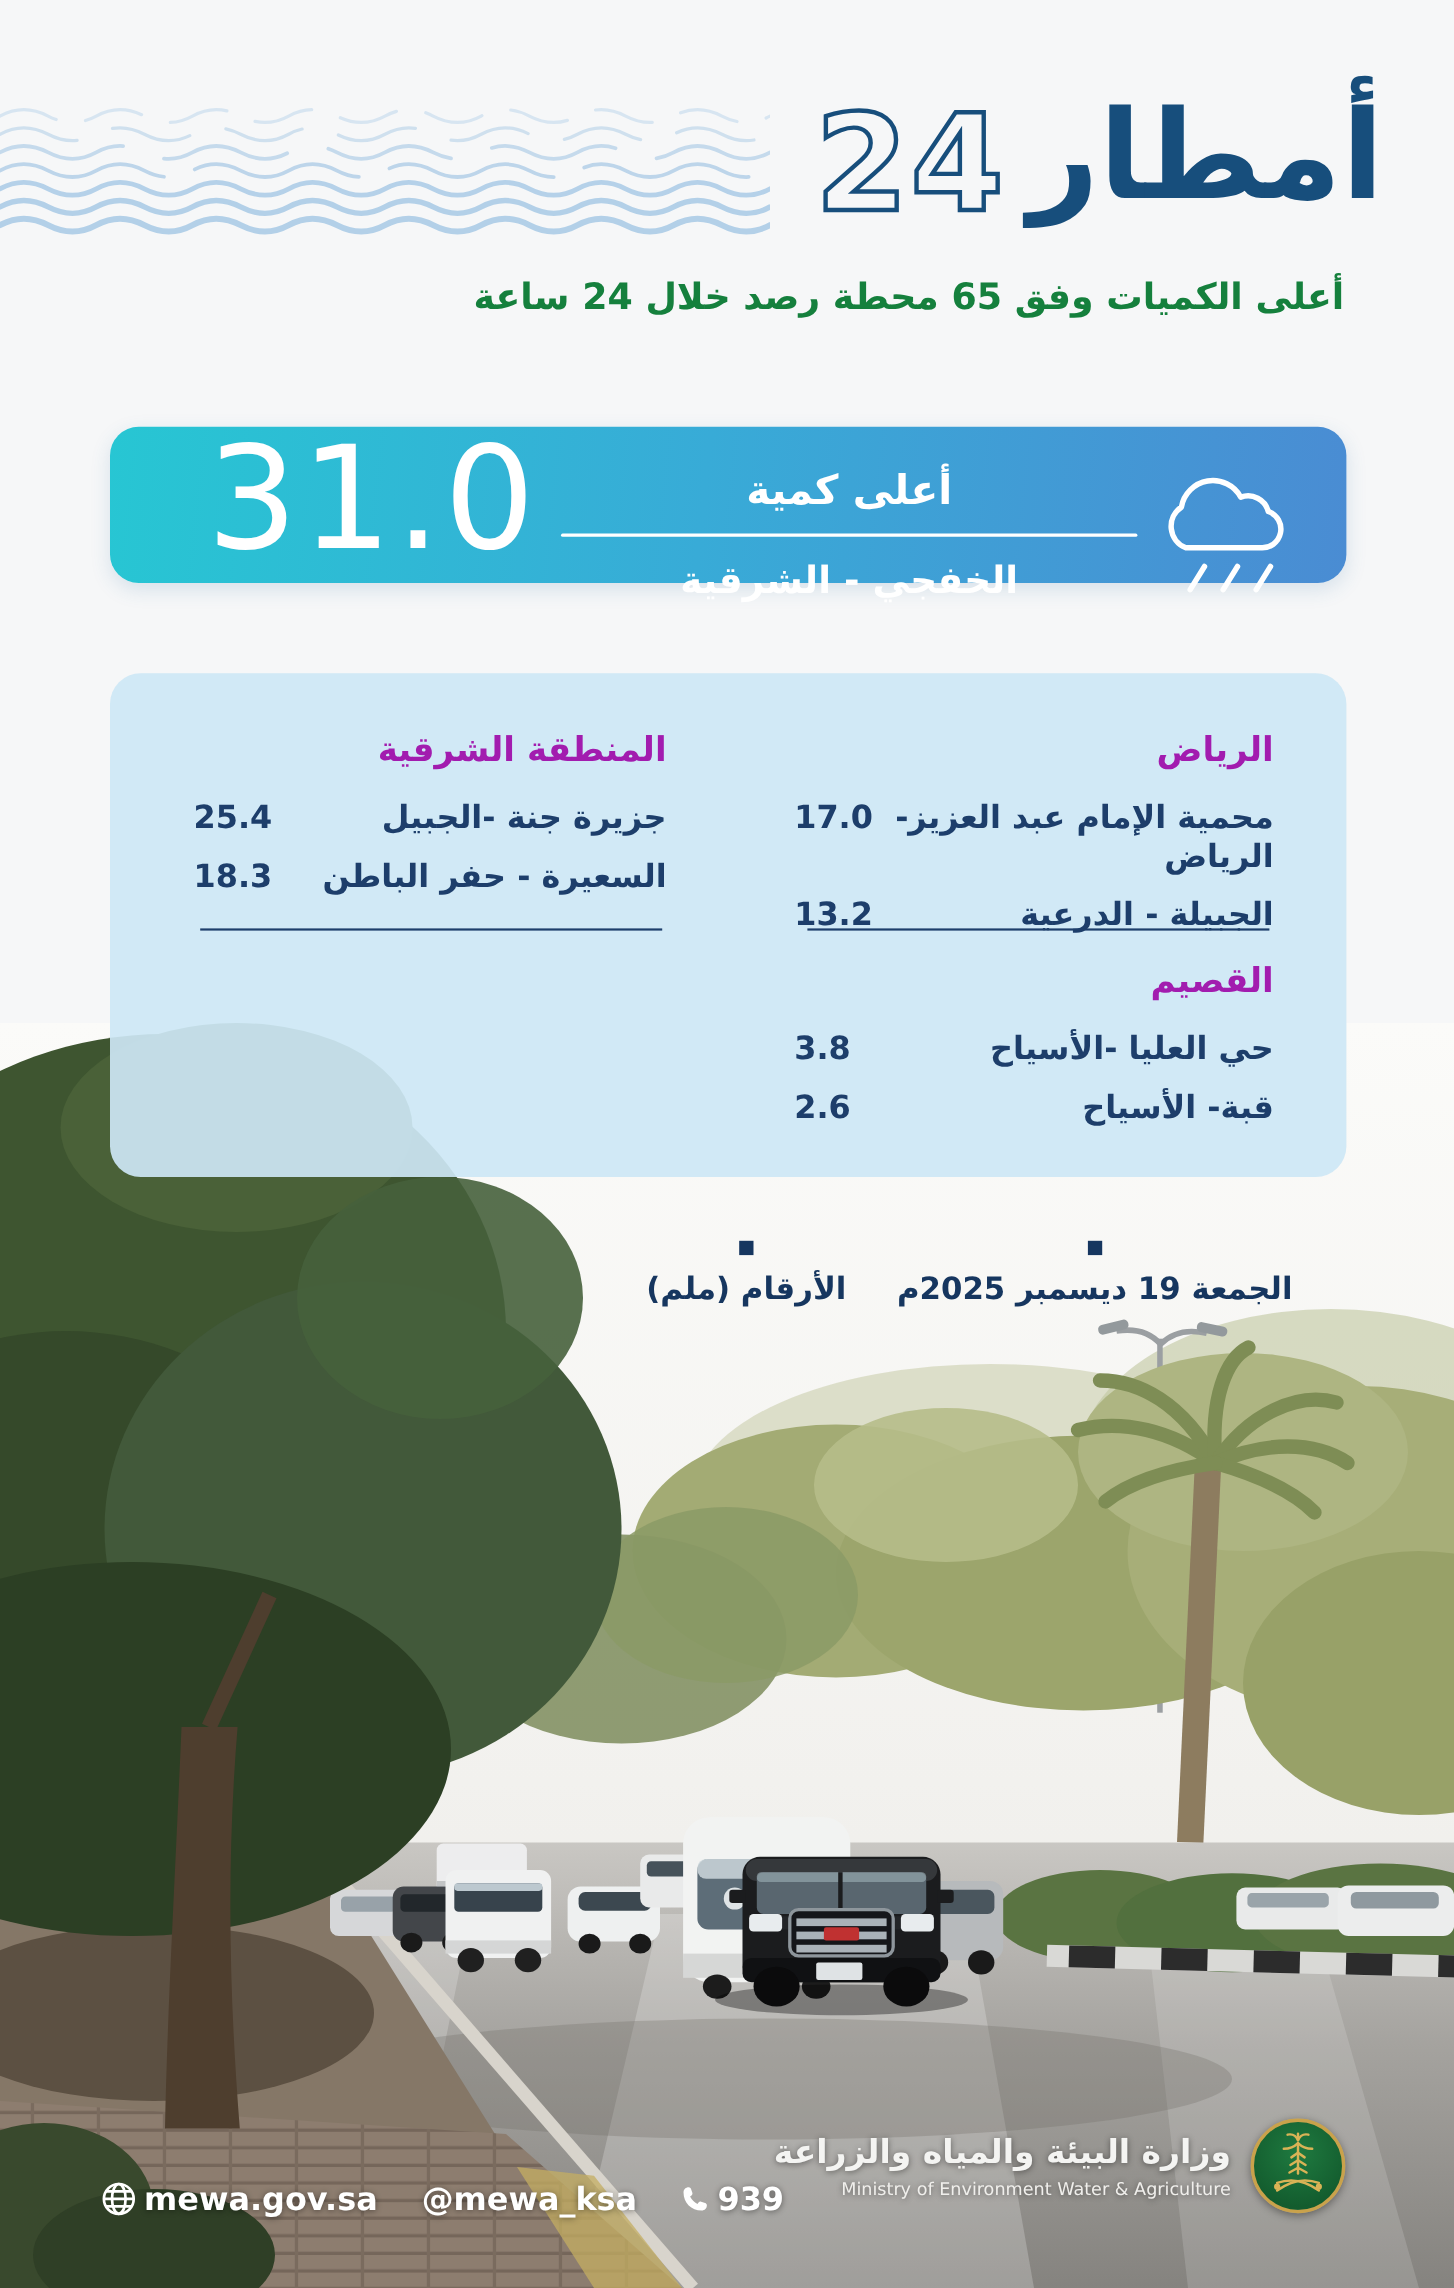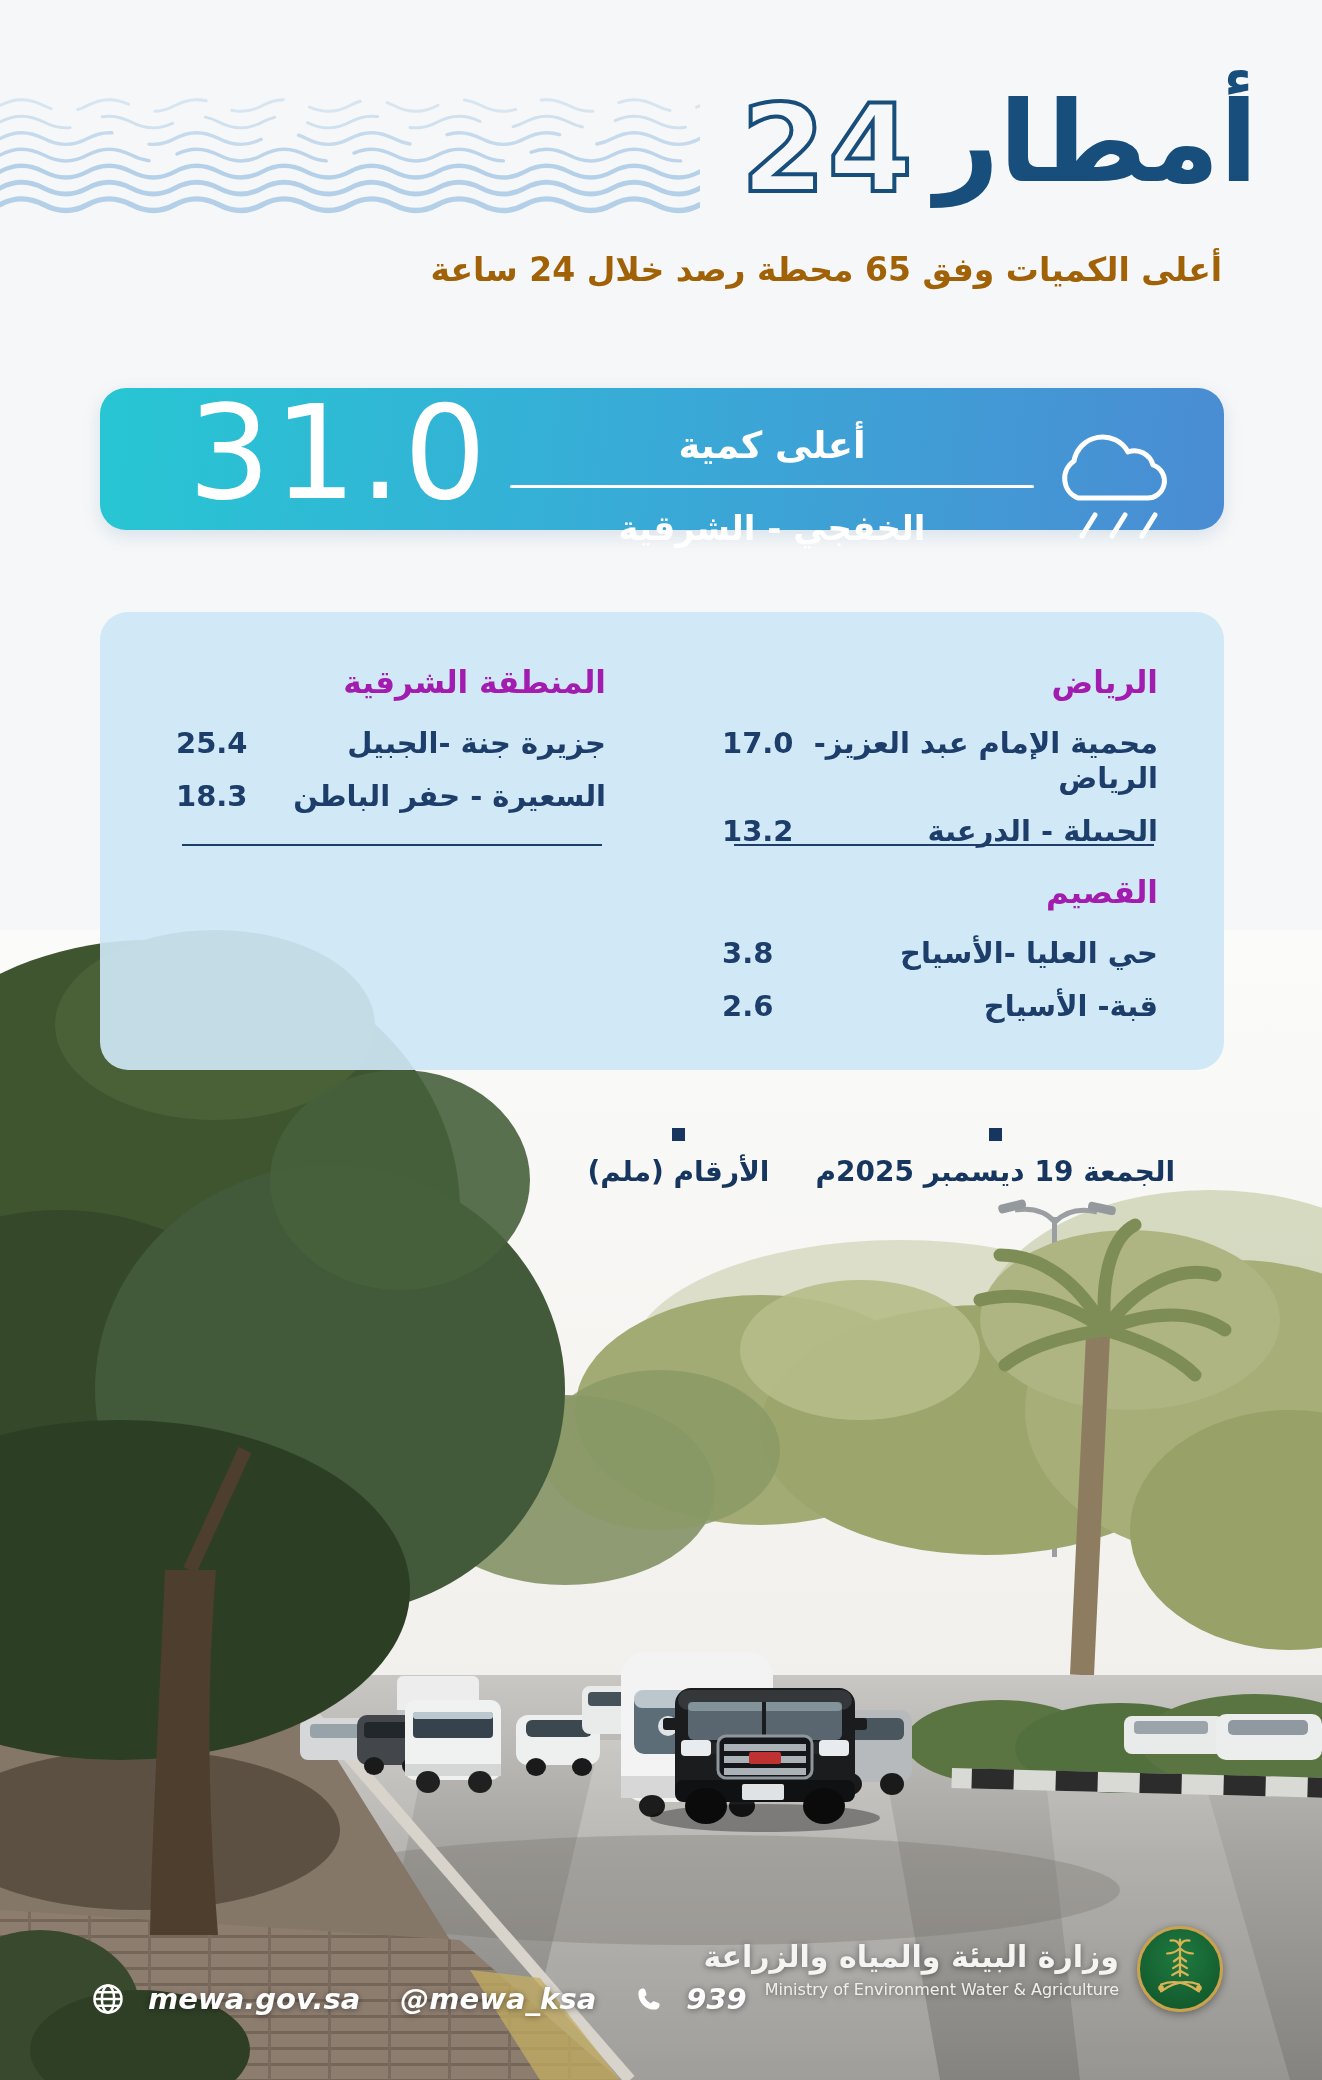--- a/index.html
+++ b/index.html
@@ -8,21 +8,21 @@
     background:#f6f7f8;
     font-family:"DejaVu Sans","Liberation Sans",sans-serif;
   }
   
   .waves{position:absolute;left:0;top:92px;z-index:2;}
   .brand{position:absolute;top:84px;right:64px;display:flex;gap:20px;align-items:flex-start;z-index:2;}
   .brand-num{font-size:122px;line-height:1;font-weight:800;color:transparent;
     -webkit-text-stroke:4px #174e7c;letter-spacing:2px;margin-top:4px;}
   .brand-word{font-size:112px;line-height:1.05;font-weight:800;color:#174e7c;}
   .subtitle{position:absolute;top:250px;right:100px;direction:rtl;z-index:2;
-    font-size:33px;font-weight:700;color:#a16207;}
+    font-size:33px;font-weight:700;color:#15803d;}
   
   .hero{position:absolute;left:100px;top:388px;width:1124px;height:142px;border-radius:26px;z-index:3;
     background:linear-gradient(96deg,#27c6d3 0%,#38abd7 48%,#4a8cd3 100%);
     box-shadow:0 6px 18px rgba(40,110,160,.15);}
   .hero-value{position:absolute;left:88px;top:50%;transform:translateY(-54%);
     color:#fff;font-size:130px;font-weight:400;letter-spacing:3px;direction:ltr;}
   .hero-mid{position:absolute;left:410px;top:36px;width:524px;text-align:center;color:#fff;direction:rtl;}
   .hero-label{font-size:37px;font-weight:800;}
   .hero-line{height:3px;background:#fff;border-radius:2px;margin:18px 0 20px 0;}
   .hero-station{font-size:34px;font-weight:700;}
@@ -46,21 +46,21 @@
   
   .foot-right{position:absolute;right:99px;top:1926px;display:flex;align-items:center;gap:18px;z-index:5;direction:rtl;}
   .emblem{width:80px;height:80px;border-radius:50%;border:3px solid #c9a24b;flex:0 0 auto;
     background:radial-gradient(circle at 50% 35%,#1f7a40,#135c2e 75%);display:flex;align-items:center;justify-content:center;
     box-shadow:0 2px 8px rgba(0,0,0,.4);}
   .ministry-txt{text-align:right;direction:rtl;color:#f4f4f2;text-shadow:0 1px 6px rgba(0,0,0,.45);}
   .ministry-ar{font-size:30px;font-weight:700;letter-spacing:.5px;}
   .ministry-en{font-size:16px;font-weight:400;direction:ltr;margin-top:6px;color:#f0efec;}
   .foot-left{position:absolute;left:92px;top:1982px;display:flex;align-items:center;gap:40px;z-index:5;
     color:#fff;font-size:29px;font-weight:600;text-shadow:0 1px 6px rgba(0,0,0,.45);}
-  .foot-item{display:flex;align-items:center;gap:24px;font-style:italic;}
+  .foot-item{display:flex;align-items:center;gap:7px;}
 </style>
 </head>
 <body>
 
 <div class="poster">
 
   <svg class="waves" width="700" height="132" viewBox="0 0 720 132">
     <g fill="none" stroke-linecap="round">
       <path d="M0 12 Q22 0 45 12 T90 12 T135 12 T180 12 T225 12 T270 12 T315 12 T360 12 T405 12 T450 12 T495 12 T540 12 T585 12 T630 12 T675 12 T720 12" stroke="#d7e5f1" stroke-width="3" stroke-dasharray="55 28"></path>
       <path d="M0 12 Q22 0 45 12 T90 12 T135 12 T180 12 T225 12 T270 12 T315 12 T360 12 T405 12 T450 12 T495 12 T540 12 T585 12 T630 12 T675 12 T720 12" transform="translate(0,17)" stroke="#cfe0ee" stroke-width="3" stroke-dasharray="75 35"></path>

